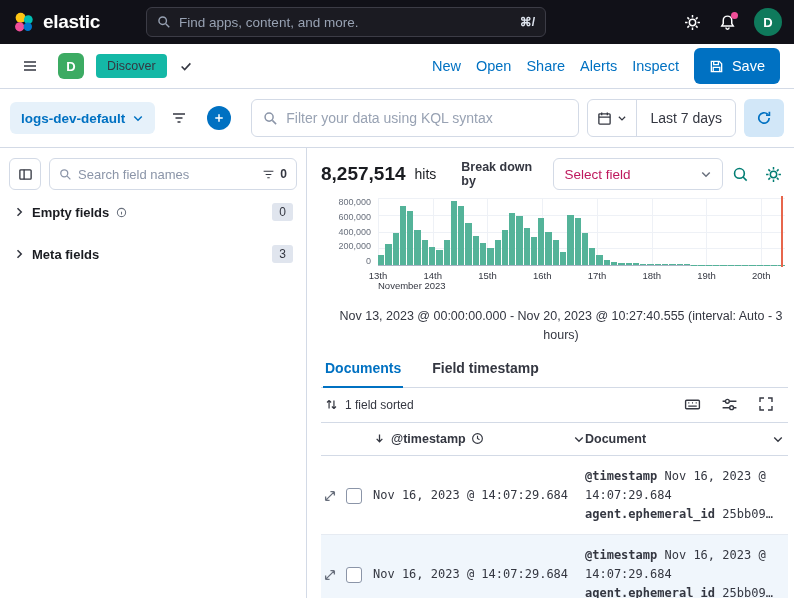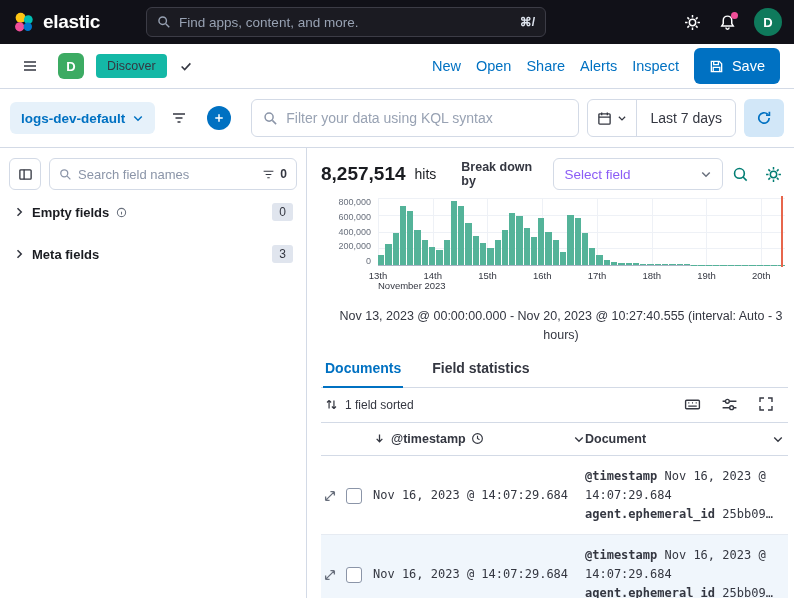--- a/index.html
+++ b/index.html
@@ -57,21 +57,21 @@
   .sb-label { font-weight:700; font-size:13px; color:#1a1c21; }
   .count-badge { margin-left:auto; background:#e0e5ee; border-radius:3px; padding:2px 7px; font-size:12px; color:#343741; }
   .info-icon { color:#69707d; }
 
   
   .content { flex:1; min-width:0; padding:8px 6px 0 14px; display:flex; flex-direction:column; }
   .hits-row { display:flex; align-items:center; gap:9px; height:36px; flex:0 0 auto; }
   .hits-num { font-size:19px; font-weight:700; color:#1a1c21; }
   .hits-word { font-size:14px; color:#1a1c21; }
   .breakdown-label { margin-left:16px; font-size:12.5px; font-weight:700; }
-  .breakdown-select { width:180px; height:32px; border:1px solid #d3dae6; border-radius:6px; display:flex; align-items:center; padding:0 10px; color:#8b5cf6; font-size:13.5px; cursor:pointer; background:#fff; }
+  .breakdown-select { width:180px; height:32px; border:1px solid #d3dae6; border-radius:6px; display:flex; align-items:center; padding:0 10px; color:#be185d; font-size:13.5px; cursor:pointer; background:#fff; }
   .breakdown-select .sel-caret { margin-left:auto; color:#69707d; }
   .hits-icons { margin-left:auto; display:flex; gap:16px; color:#017d73; padding-right:6px; }
   .hits-icons span { cursor:pointer; }
 
   
   .chart-block { margin-top:6px; flex:0 0 auto; }
   .chart { display:flex; gap:7px; padding-right:3px; }
   .y-axis { width:50px; flex:0 0 50px; height:68px; display:flex; flex-direction:column; justify-content:space-between; align-items:flex-end; font-size:9px; color:#69707d; line-height:1; }
   .plot-col { flex:1; min-width:0; }
   .plot-area { height:68px; position:relative; border-bottom:1px solid #aab4c4; }
@@ -413,21 +413,21 @@
                 <span class="xtick" style="left: 94.15%;">20th</span>
               </div>
           </div>
         </div>
       </div>
 
       <div class="chart-caption">Nov 13, 2023 @ 00:00:00.000 - Nov 20, 2023 @ 10:27:40.555 (interval: Auto - 3 hours)</div>
 
       <div class="tabs">
         <span class="tab active">Documents</span>
-        <span class="tab">Field statistics</span>
+        <span class="tab">Field timestamp</span>
       </div>
 
       <div class="sorted-bar">
         <span>
           <svg width="13" height="13" viewBox="0 0 16 16" fill="none" stroke="#343741" stroke-width="1.5">
             <path d="M5 13V3M5 3L2.5 5.5M5 3l2.5 2.5M11 3v10M11 13l-2.5-2.5M11 13l2.5-2.5"></path>
           </svg>
         </span>
         <span class="sorted-label">1 field sorted</span>
         <span class="sorted-icons">

